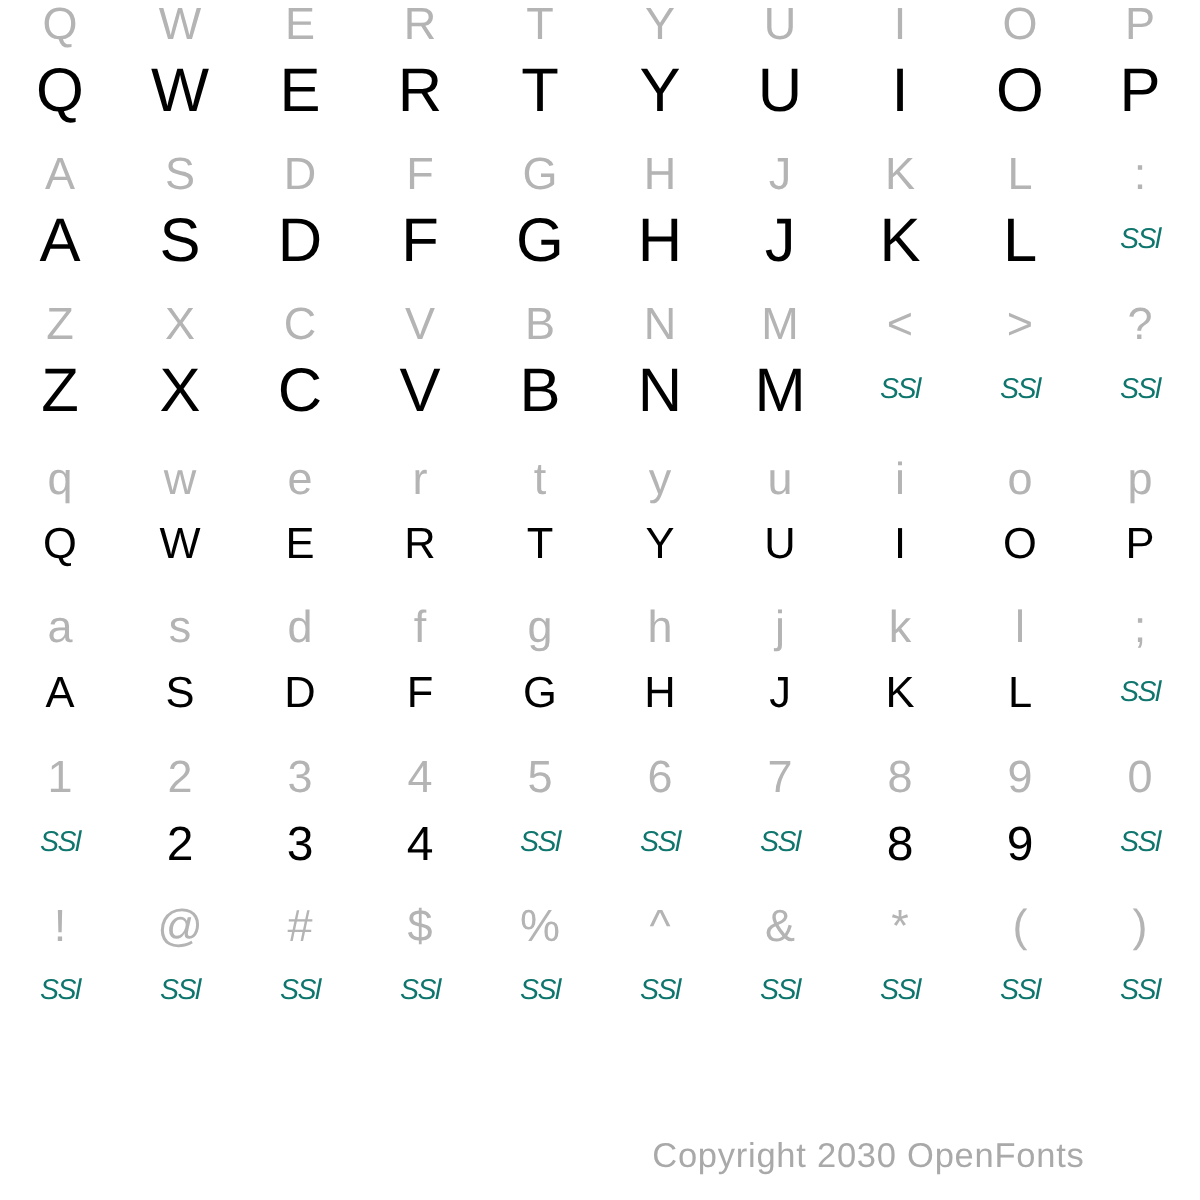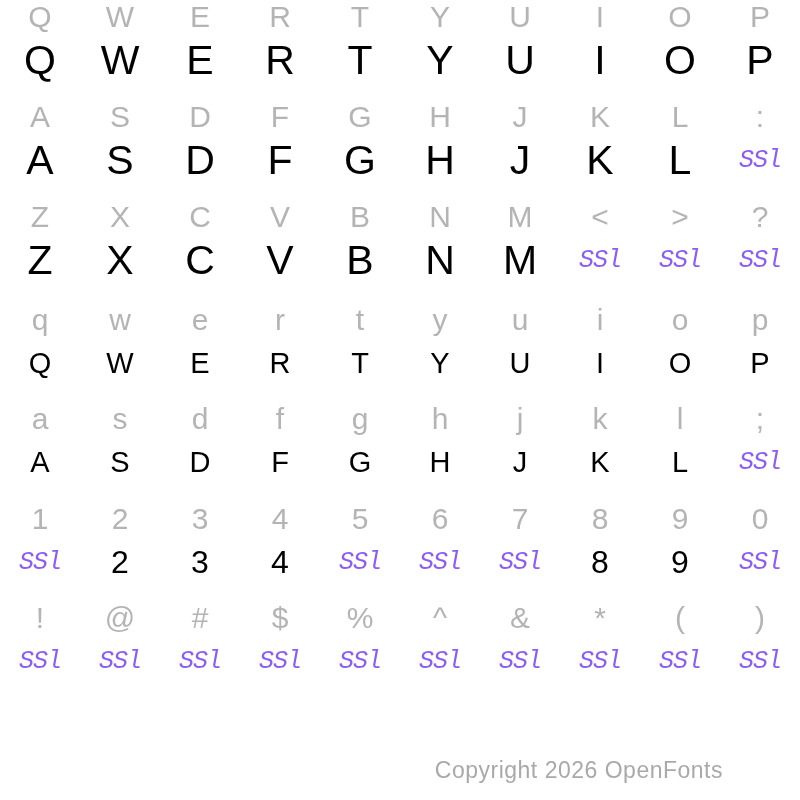--- a/index.html
+++ b/index.html
@@ -41,25 +41,25 @@
   .row.glyph.large  { font-size: 41px; }
   .row.glyph.medium { font-size: 32px; }
   .row.glyph.small  { font-size: 29px; }
   .cell {
     display: flex;
     align-items: center;
     justify-content: center;
     white-space: pre;
   }
   .cell.missing {
-    font-family: Liberation Mono, monospace;
+    font-family: Liberation Sans, sans-serif;
     font-style: italic;
-    font-size: 25px;
+    font-size: 19px;
     letter-spacing: -1px;
-    color: #8b5cf6;
+    color: #0f766e;
   }
   .copyright {
     position: absolute;
     top: 757px;
     right: 77px;
     font-size: 23px;
     color: #a9a9a9;
     letter-spacing: 0.5px;
   }
 </style>
@@ -244,14 +244,14 @@
           <span class="cell missing">SSl</span>
           <span class="cell missing">SSl</span>
           <span class="cell missing">SSl</span>
           <span class="cell missing">SSl</span>
           <span class="cell missing">SSl</span>
           <span class="cell missing">SSl</span>
           <span class="cell missing">SSl</span>
         </div>
       </div>
     </div>
-  <div class="copyright">Copyright 2026 OpenFonts</div>
+  <div class="copyright">Copyright 2030 OpenFonts</div>
 </div>
 
 </body></html>

